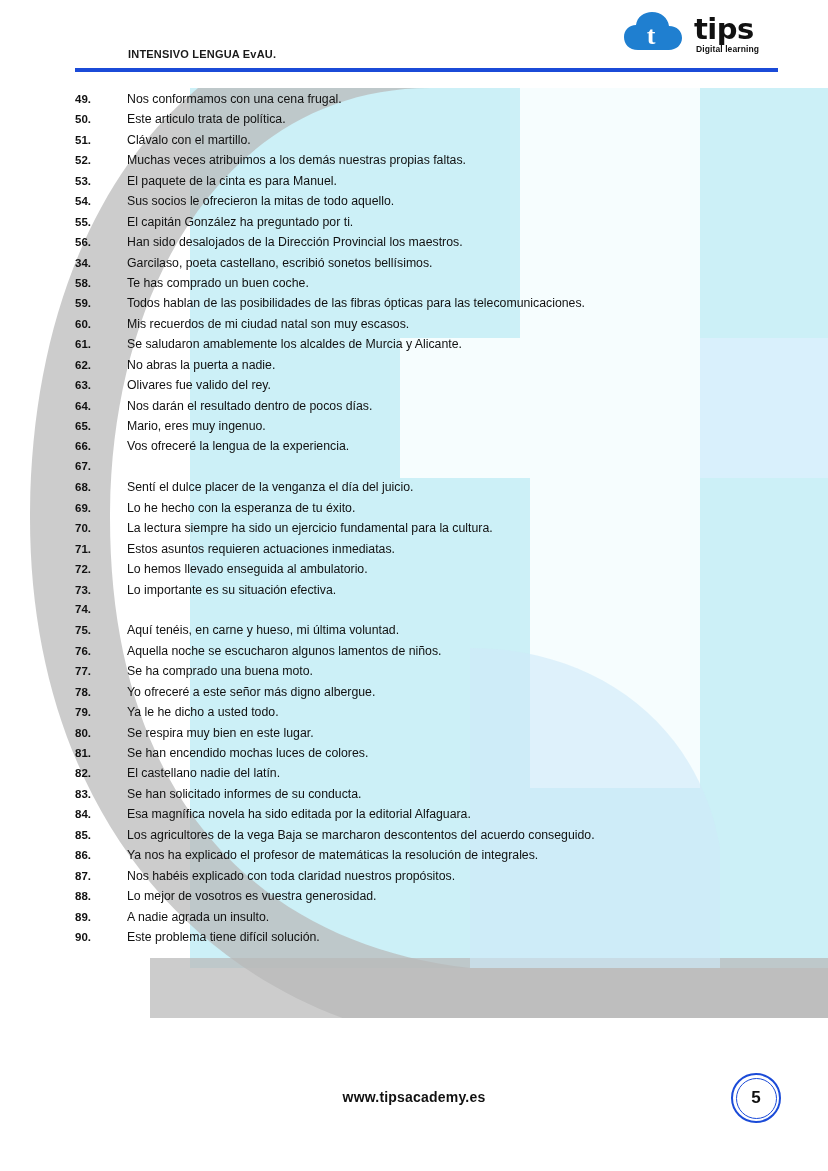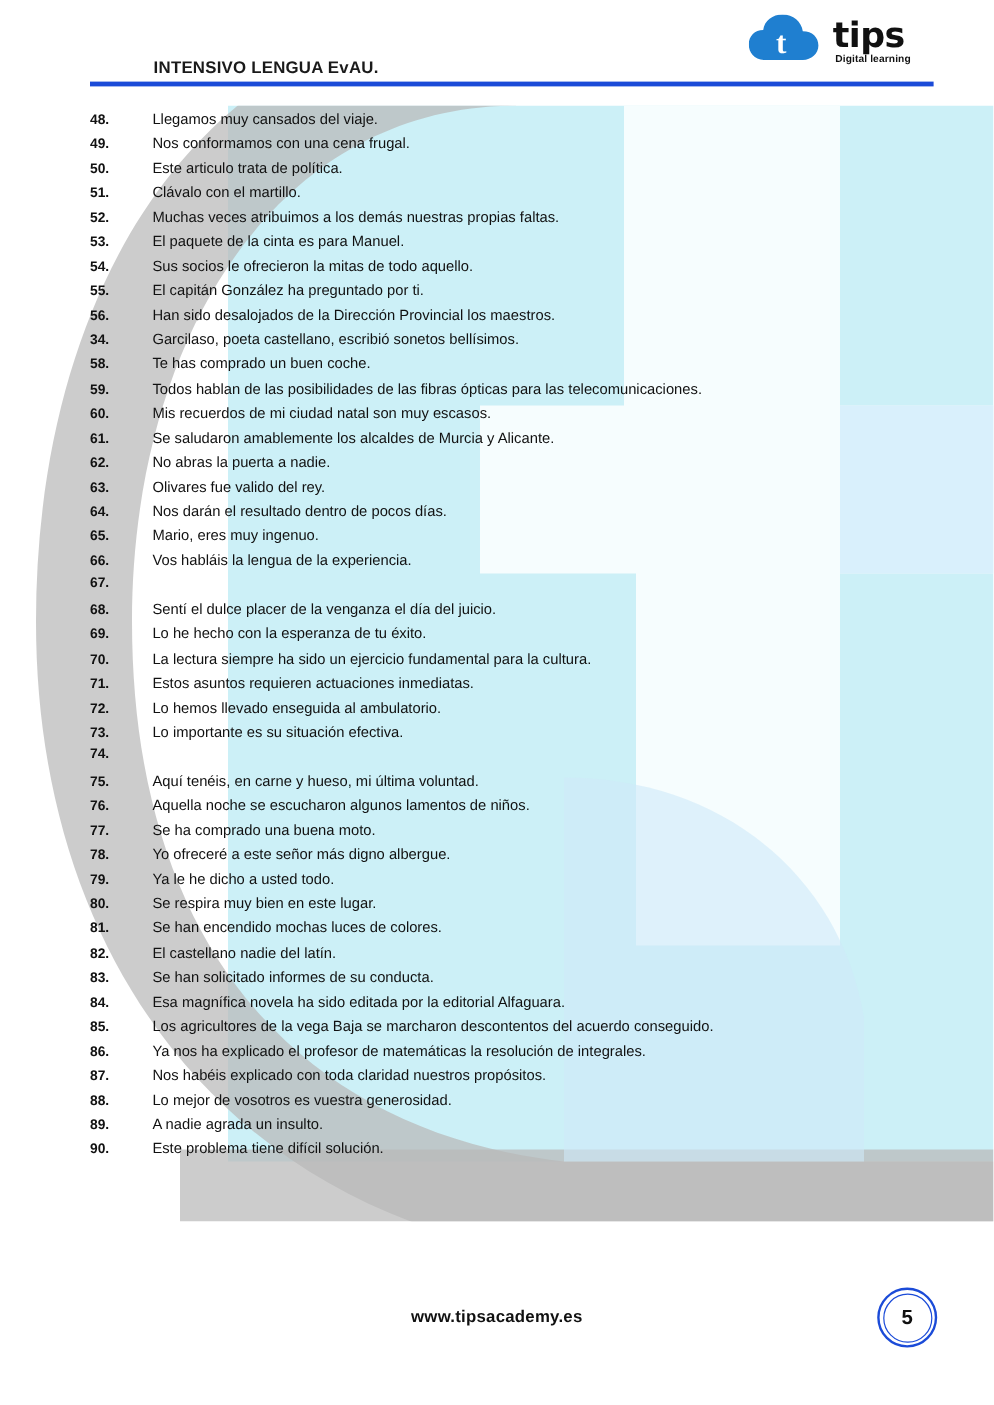--- a/index.html
+++ b/index.html
@@ -34,21 +34,21 @@
     position: absolute;
     left: 0; top: 0;
     width: 828px;
     height: 80px;
     z-index: 3;
   }
   .header-title {
     position: absolute;
     left: 128px;
     top: 48px;
-    font-size: 14px;
+    font-size: 11px;
     font-weight: bold;
     letter-spacing: 0.2px;
     color: #1a1a1a;
   }
   .header-rule {
     position: absolute;
     left: 75px;
     top: 68px;
     width: 703px;
     height: 4px;
@@ -208,24 +208,20 @@
     </div>
     <div class="logo-word">tips</div>
     <div class="logo-sub">Digital learning</div>
   </div>
 </div>
 
 <div class="content">
   <div class="list">
 
     <div class="row">
-        <span class="num">48.</span>
-        <span class="sentence">Llegamos muy cansados del viaje.</span>
-      </div>
-    <div class="row">
         <span class="num">49.</span>
         <span class="sentence">Nos conformamos con una cena frugal.</span>
       </div>
     <div class="row">
         <span class="num">50.</span>
         <span class="sentence">Este articulo trata de política.</span>
       </div>
     <div class="row">
         <span class="num">51.</span>
         <span class="sentence">Clávalo con el martillo.</span>
@@ -281,21 +277,21 @@
     <div class="row">
         <span class="num">64.</span>
         <span class="sentence">Nos darán el resultado dentro de pocos días.</span>
       </div>
     <div class="row">
         <span class="num">65.</span>
         <span class="sentence">Mario, eres muy ingenuo.</span>
       </div>
     <div class="row">
         <span class="num">66.</span>
-        <span class="sentence">Vos habláis la lengua de la experiencia.</span>
+        <span class="sentence">Vos ofreceré la lengua de la experiencia.</span>
       </div>
     <div class="row">
         <span class="num">67.</span>
       </div>
     <div class="row">
         <span class="num">68.</span>
         <span class="sentence">Sentí el dulce placer de la venganza el día del juicio.</span>
       </div>
     <div class="row">
         <span class="num">69.</span>

